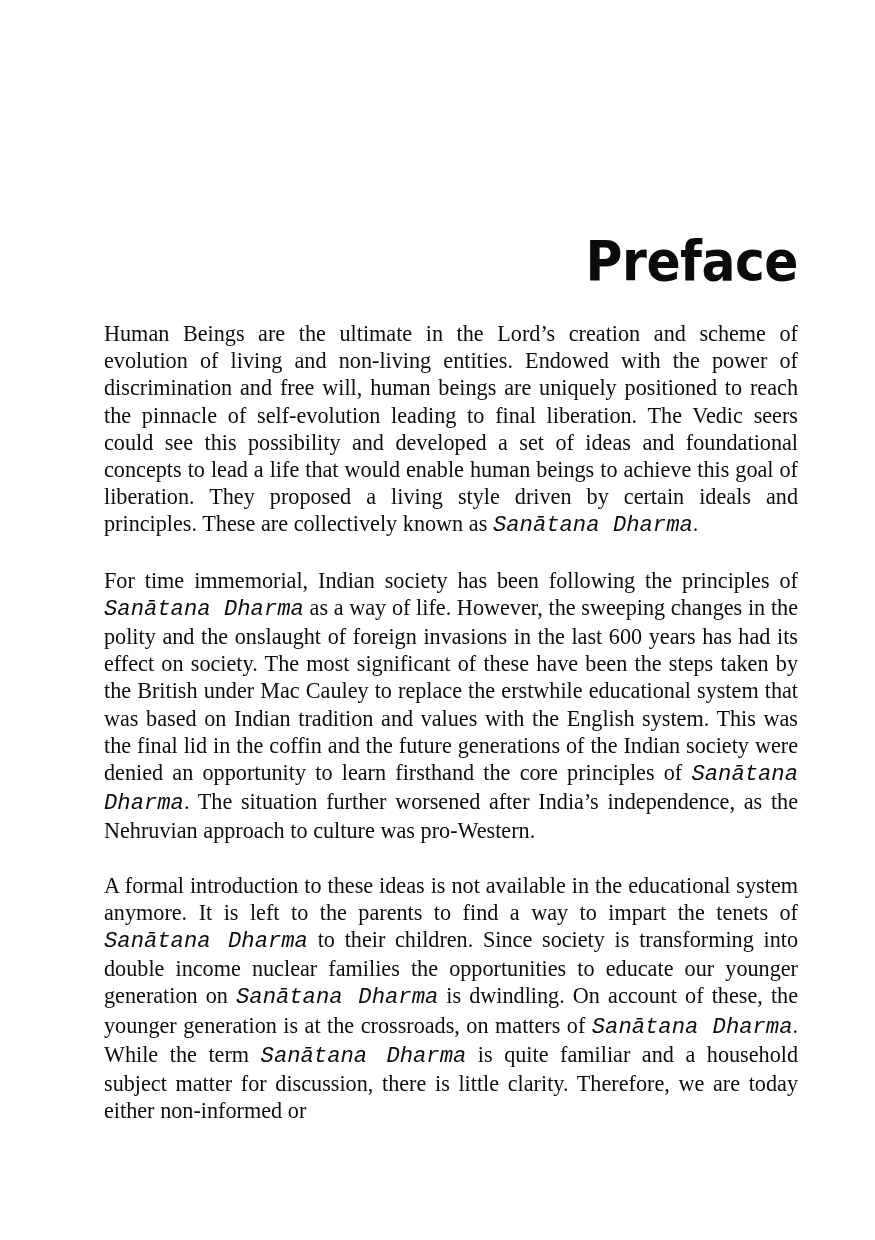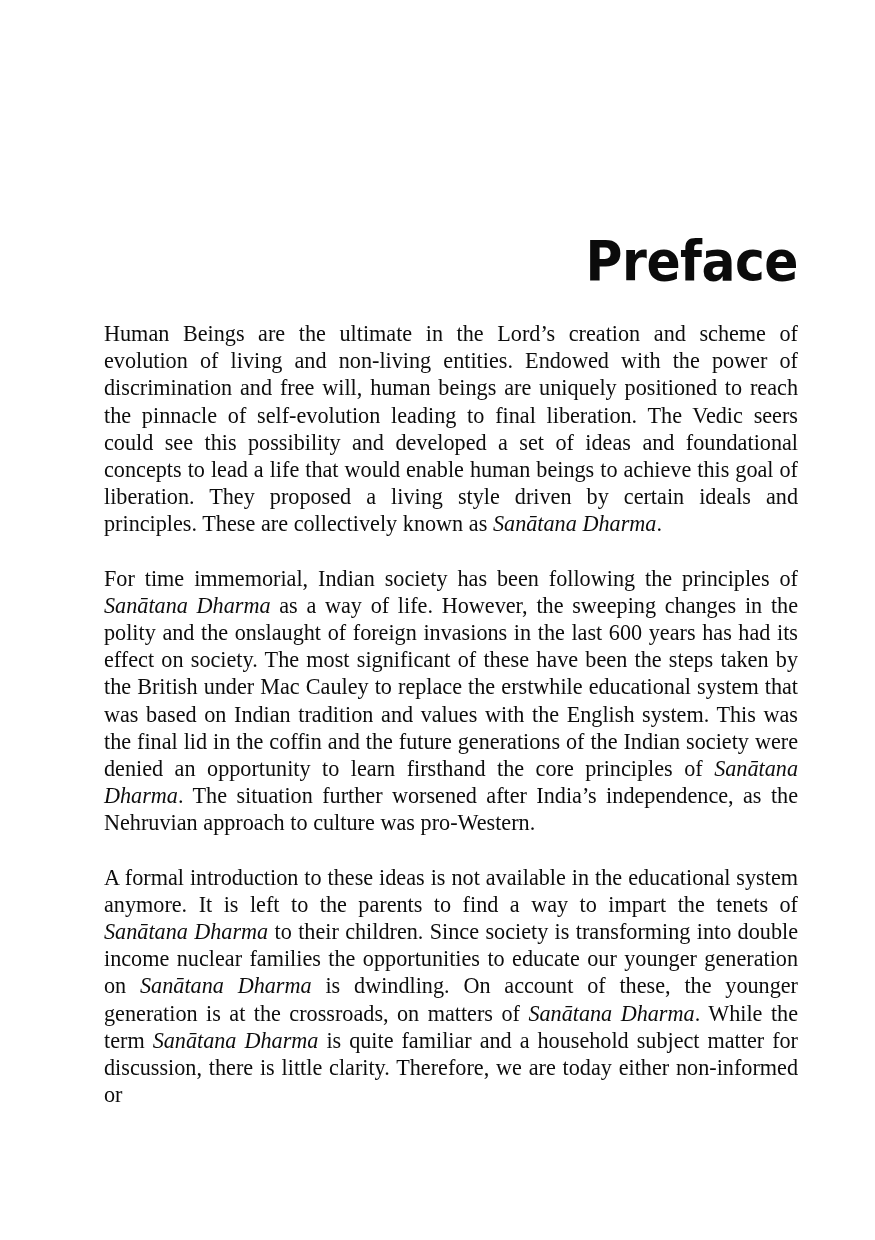--- a/index.html
+++ b/index.html
@@ -69,20 +69,21 @@
     word-spacing: 0.1px;
     hyphens: none;
     color: #0d0d0d;
   }
   .para:last-child {
     margin-bottom: 0;
   }
 
   .term {
     font-style: italic;
+    font-family: Liberation Mono, monospace;
   }
 </style>
 </head>
 <body style="background: rgb(255, 255, 255);">
 
 <div class="page" style="background: rgb(255, 255, 255);">
   <div class="content">
 
     <h1 class="page-title">Preface</h1>
 

